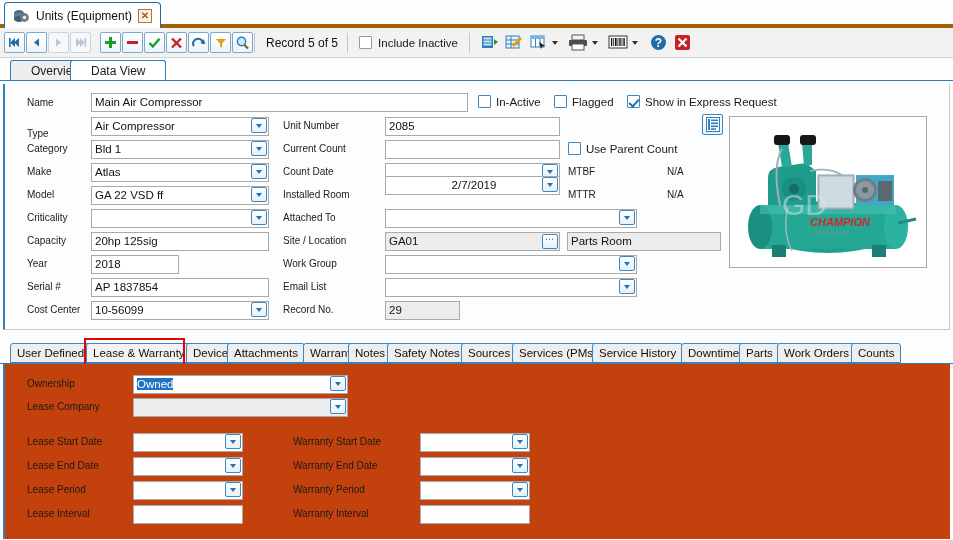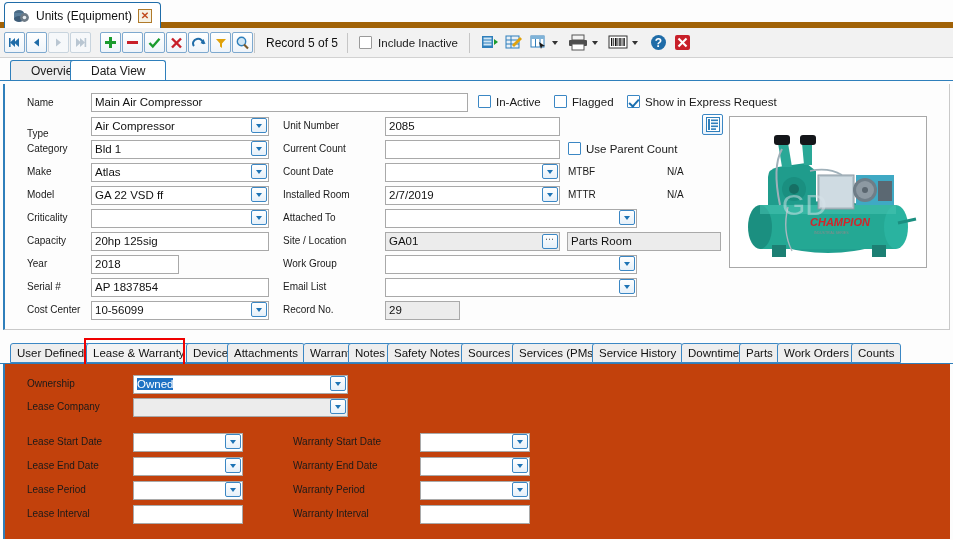--- a/index.html
+++ b/index.html
@@ -11,21 +11,21 @@
     font-family: "Liberation Sans", sans-serif;
     font-size: 11.5px;
     color: #1a1a1a;
   }
   .app { position: relative; width: 953px; height: 540px; background: #fdfdfd; }
 
   
   .wintabbar {
     position: absolute; left: 0; top: 0; width: 953px; height: 28px;
     background: #fdfdfd;
-    border-bottom: 6px solid #a16207;
+    border-bottom: 4px solid #a16207;
   }
   .wintab {
     position: absolute; left: 4px; top: 2px; height: 27px;
     display: flex; align-items: center; gap: 6px;
     padding: 0 8px 0 7px;
     background: #ffffff;
     border: 1px solid #1f6ca8;
     border-bottom: none;
     border-radius: 4px 4px 0 0;
   }
@@ -397,21 +397,21 @@
     <div class="lbl" style="left:278px; top:59px;">Current Count</div>
     <div class="fld" style="left:380px; top:56px; width:175px;"></div>
 
     <div class="lbl" style="left:278px; top:82px;">Count Date</div>
     <div class="combo" style="left:380px; top:79px; width:175px;">
       <div class="box"></div>
       <div class="arrow"></div>
     </div>
 
     <div class="lbl" style="left:278px; top:105px;">Installed Room</div>
-    <div class="combo" style="left:380px; top:102px; width:175px;">
+    <div class="combo" style="left:380px; top:92px; width:175px;text-align:center;">
       <div class="box">2/7/2019</div>
       <div class="arrow"></div>
     </div>
 
     <div class="lbl" style="left:278px; top:128px;">Attached To</div>
     <div class="combo" style="left:380px; top:125px; width:252px;">
       <div class="box"></div>
       <div class="arrow"></div>
     </div>
 

